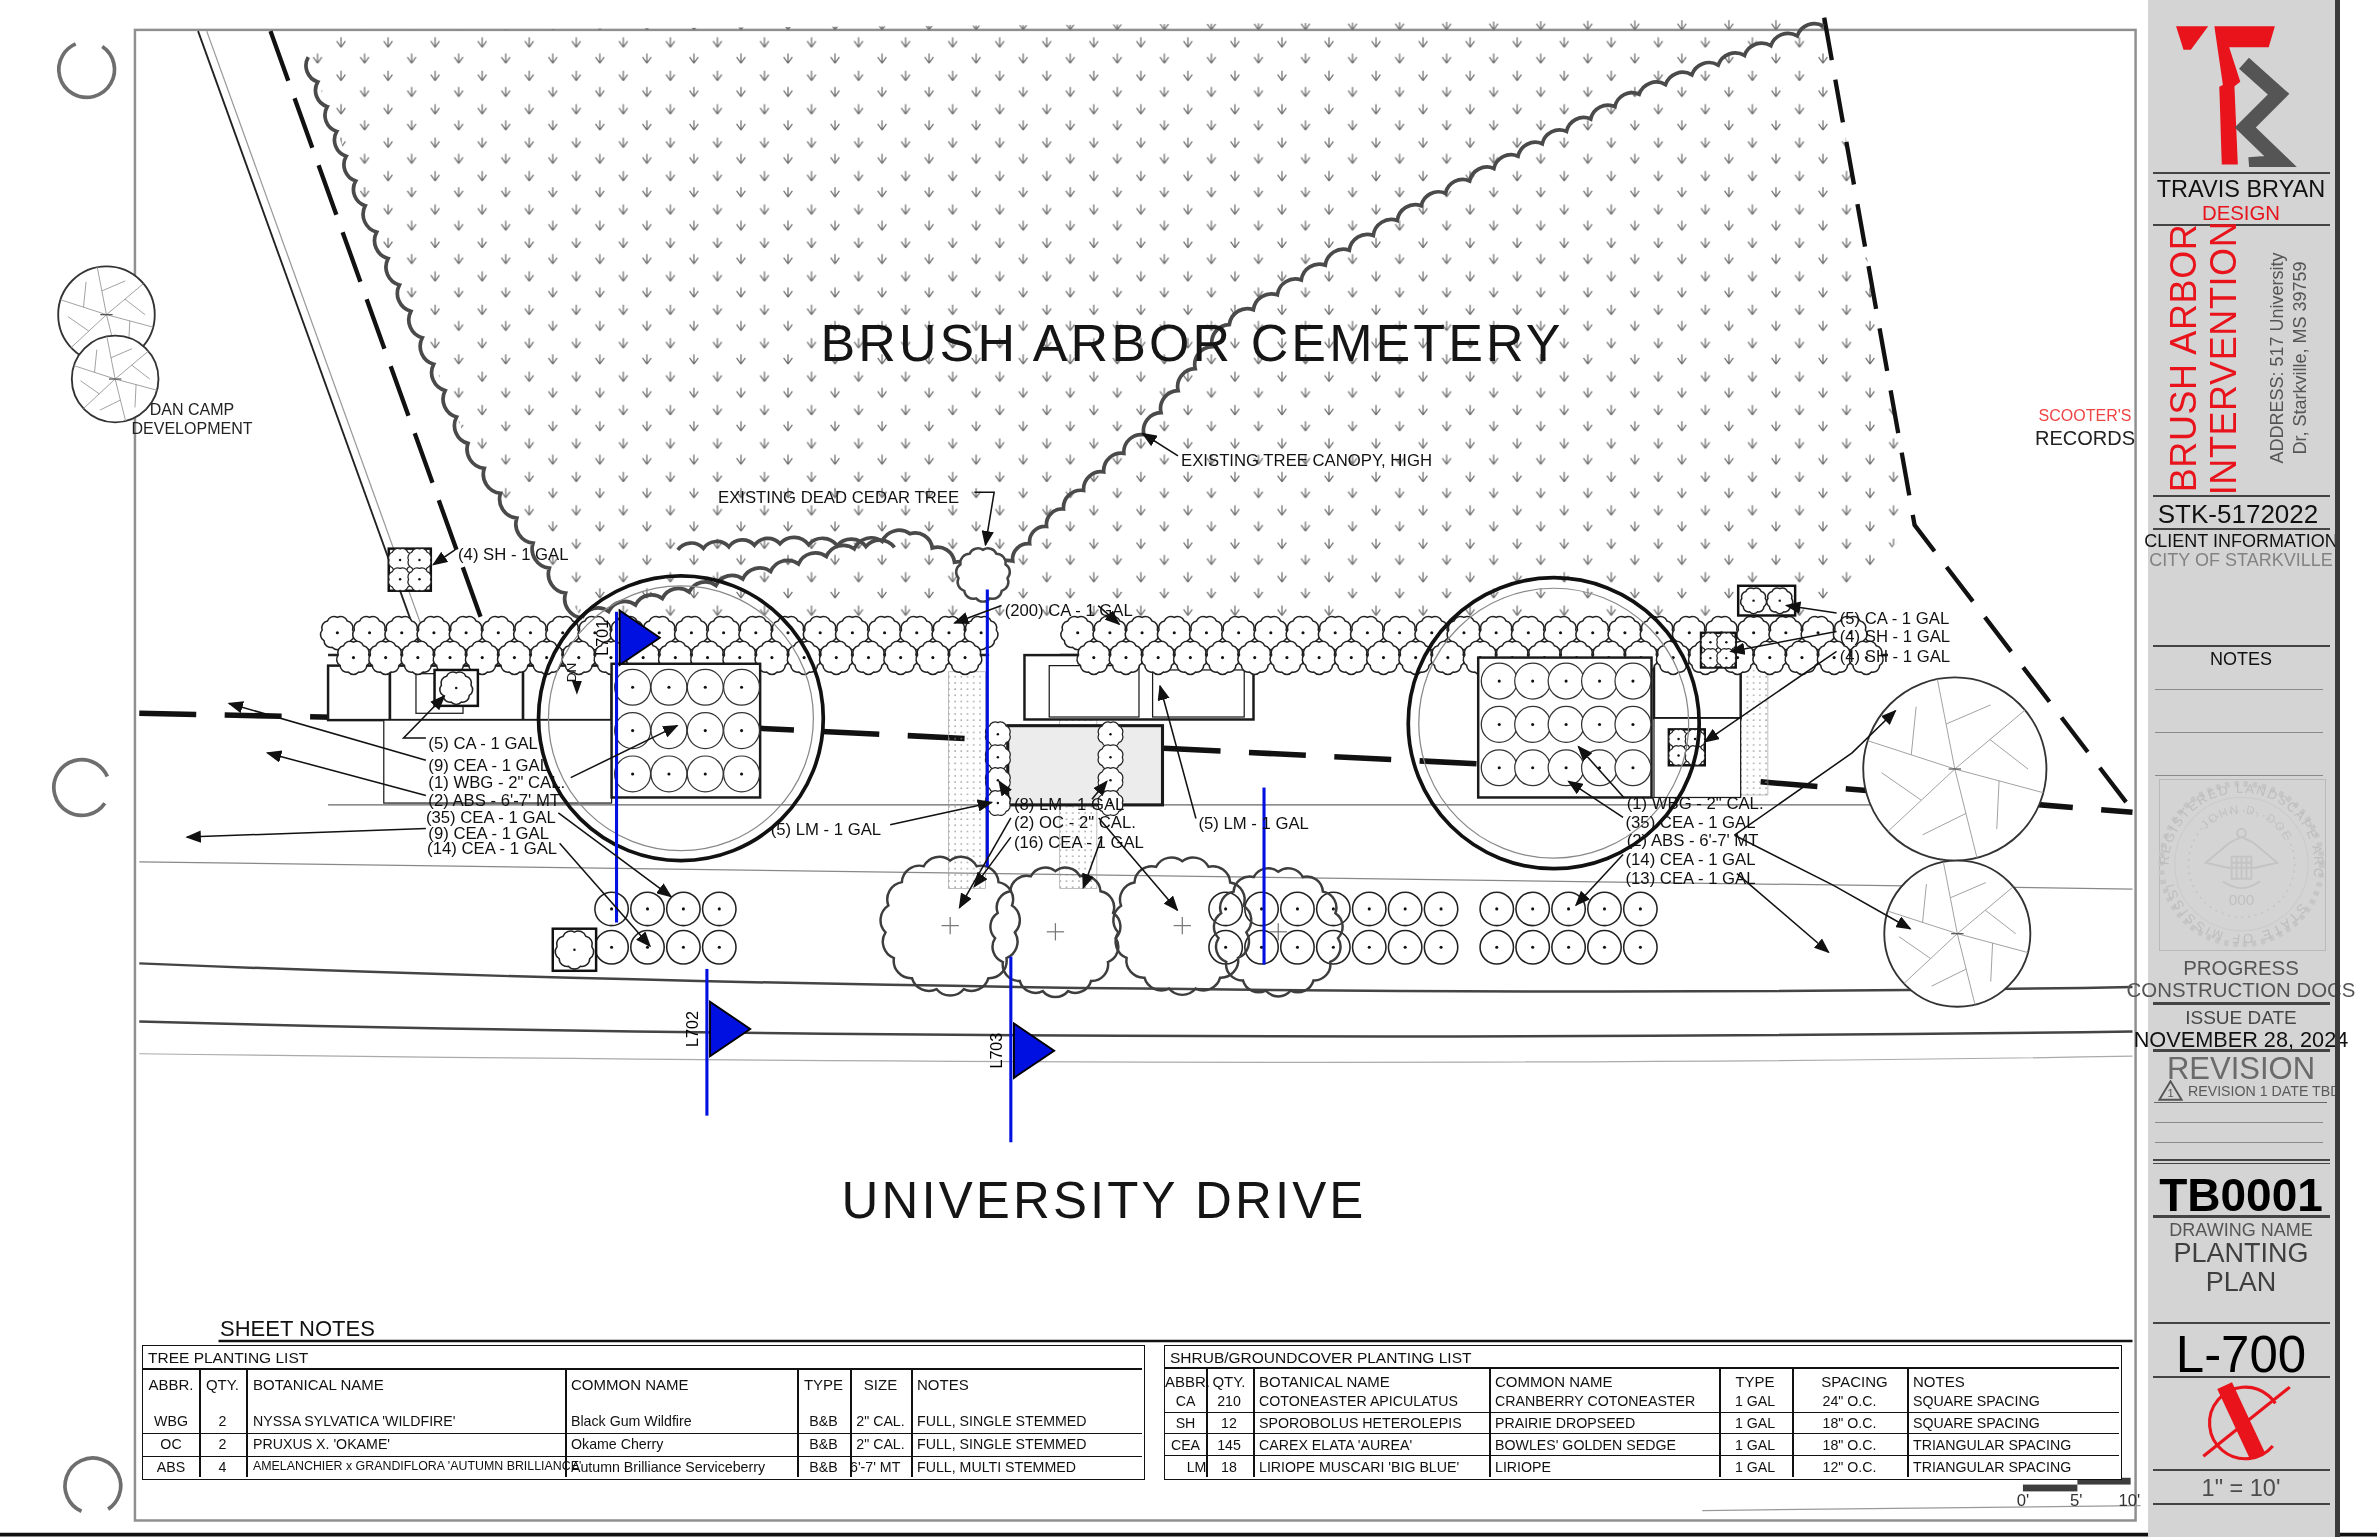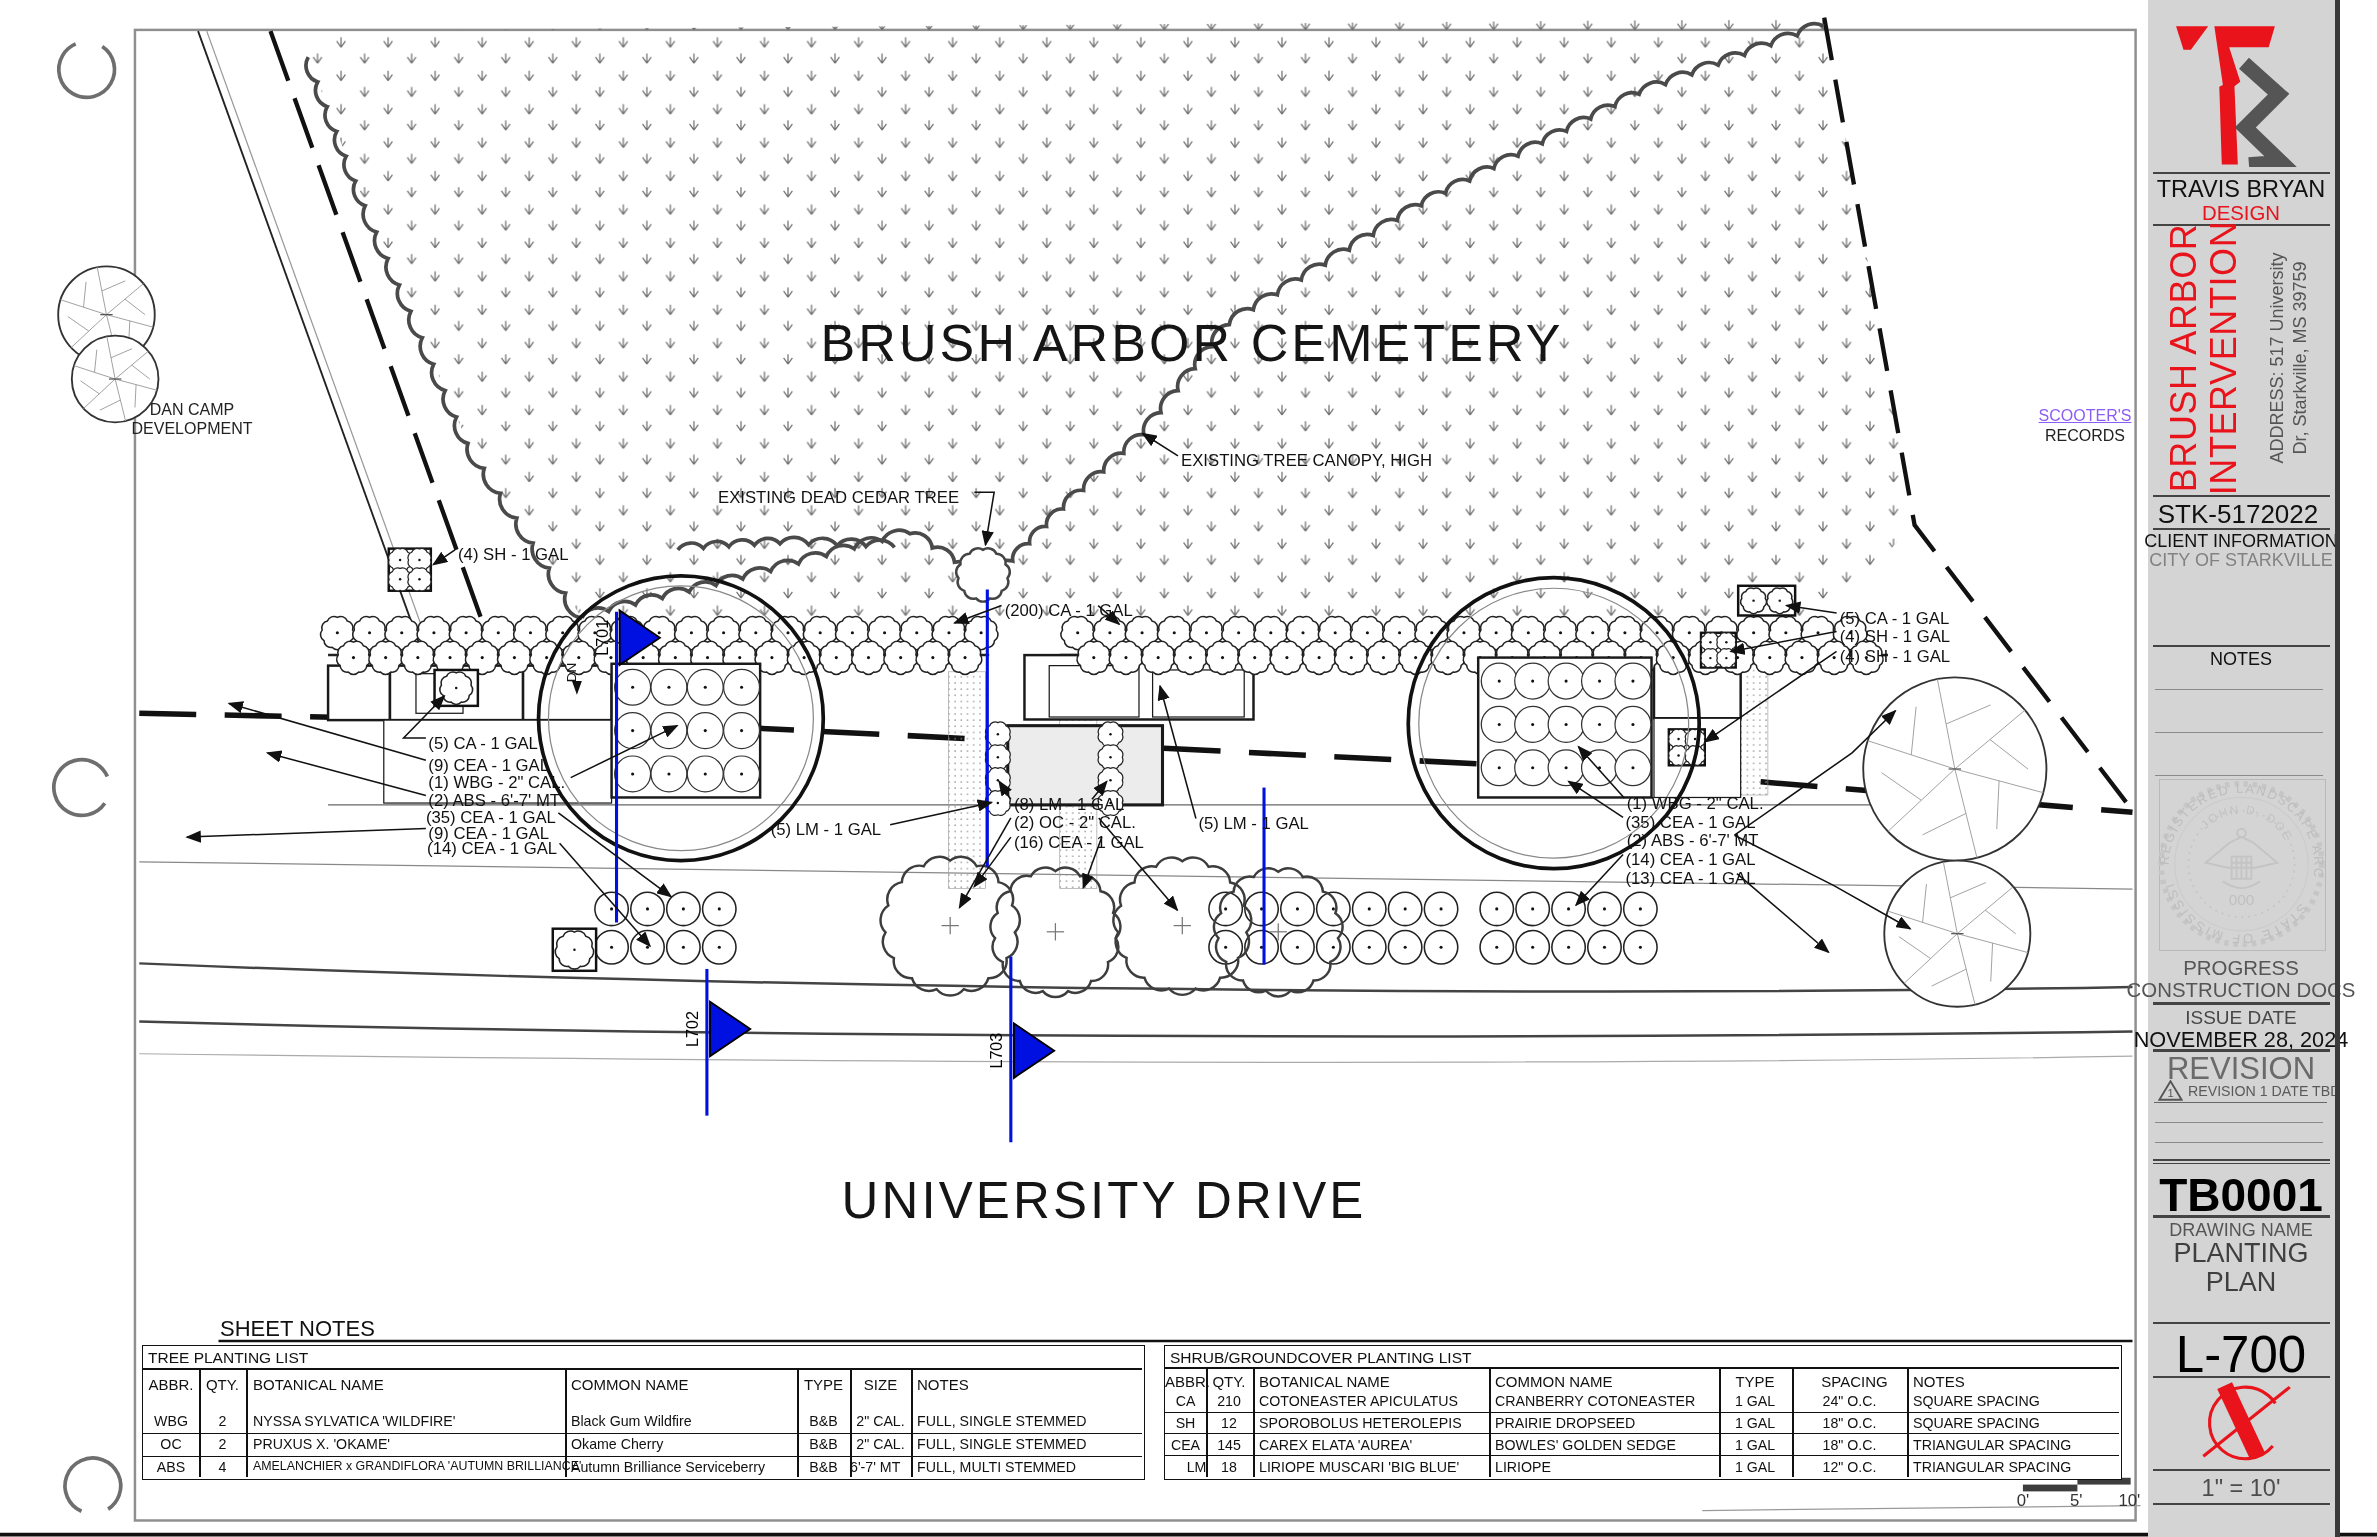--- a/index.html
+++ b/index.html
@@ -591,22 +591,22 @@
         <text x="3268" y="2432" text-anchor="middle" font-size="27" fill="#333" font-family="Liberation Sans, sans-serif">0'</text>
         <text x="3354" y="2432" text-anchor="middle" font-size="27" fill="#333" font-family="Liberation Sans, sans-serif">5'</text>
         <text x="3440" y="2432" text-anchor="middle" font-size="27" fill="#333" font-family="Liberation Sans, sans-serif">10'</text>
       </g>
   </svg>
 
   <div class="abs ctr" style="left:1192px;top:313px;font-size:52px;letter-spacing:3.1px;color:#151515;">BRUSH ARBOR CEMETERY</div>
   <div class="abs ctr" style="left:1104px;top:1171px;font-size:51px;letter-spacing:3.1px;color:#151515;">UNIVERSITY DRIVE</div>
   <div class="abs ctr" style="left:192px;top:401px;font-size:16px;color:#222;">DAN CAMP</div>
   <div class="abs ctr" style="left:192px;top:420px;font-size:16px;color:#222;">DEVELOPMENT</div>
-  <div class="abs ctr" style="left:2085px;top:407px;font-size:16px;color:#8b5cf6;text-decoration:underline;">SCOOTER'S</div>
-  <div class="abs ctr" style="left:2085px;top:427px;font-size:16px;color:#222;">RECORDS</div>
+  <div class="abs ctr" style="left:2085px;top:407px;font-size:16px;color:#ef4444;">SCOOTER'S</div>
+  <div class="abs ctr" style="left:2085px;top:427px;font-size:20px;color:#222;">RECORDS</div>
   <div class="abs" style="left:220px;top:1316px;font-size:22px;color:#111;">SHEET NOTES</div>
 
   <div id="titleblock">
 
     <svg width="136" height="142" style="position:absolute;left:28px;top:25px;" viewBox="0 0 220 230">
       <polygon points="0,2 52,2 24,40 12,40" fill="#e8131b"></polygon>
       <polygon points="62,2 160,2 150,36 86,36 104,92 78,112" fill="#e8131b"></polygon>
       <polygon points="70,100 94,88 100,226 74,226" fill="#e8131b"></polygon>
       <polyline points="110,62 166,112 112,166 170,222 118,226" fill="none" stroke="#555" stroke-width="24"></polyline>
     </svg>

